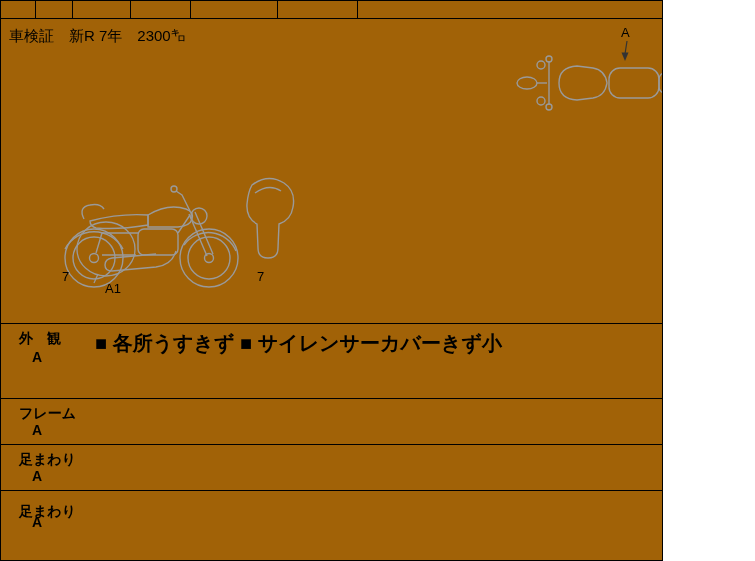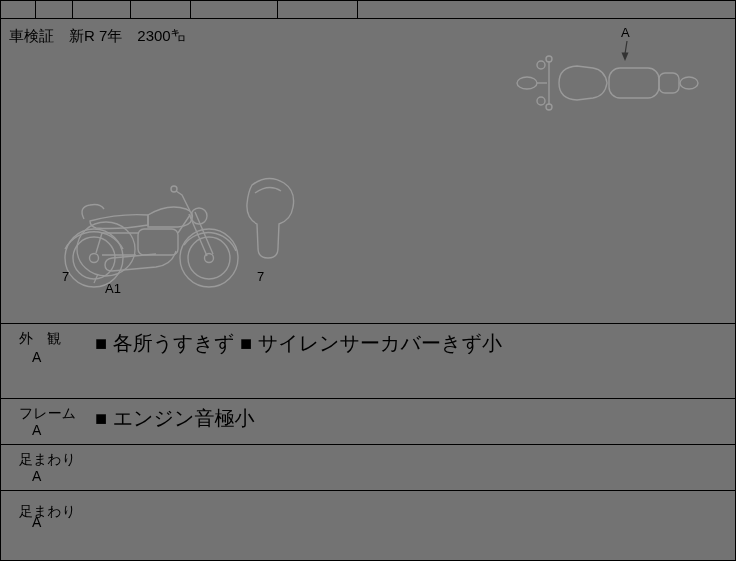--- a/index.html
+++ b/index.html
@@ -1,35 +1,35 @@
 <!DOCTYPE html>
 <html><head>
 <meta charset="utf-8">
 <style>
   html,body{margin:0;padding:0;background:#fff;}
   body{font-family:"Liberation Sans","DejaVu Sans",sans-serif;color:#000;}
   .page{
     position:relative;
-    width:736px;height:561px;
+    width:663px;height:561px;
     box-sizing:border-box;
     border:1px solid #000;
-    background:#737373;
+    background:#a16207;
     overflow:hidden;
   }
   
   .top-strip{position:absolute;top:0;left:0;right:0;height:17px;border-bottom:1px solid #000;}
   .top-strip .vline{position:absolute;top:0;height:17px;width:0;border-left:1px solid #000;}
 
   .header-line{position:absolute;left:8px;top:26px;font-size:15px;white-space:pre;}
 
   .diagram{position:absolute;}
   .diagram svg{display:block;}
   .dlabel{position:absolute;font-size:13px;color:#000;}
 
-  .rows{position:absolute;left:0;right:0;top:322px;}
+  .rows{position:absolute;left:0;right:0;top:322px;font-weight:bold;}
   .row{position:relative;box-sizing:border-box;border-top:1px solid #000;}
   .sec-name{position:absolute;left:18px;top:6px;font-size:14px;white-space:pre;}
   .sec-grade{position:absolute;left:31px;top:25px;font-size:14px;}
   .sec-comments{position:absolute;left:94px;top:6px;font-size:20px;white-space:pre;}
 </style>
 </head>
 <body>
 
 <div class="page">
 
@@ -112,21 +112,20 @@
 
     <div class="row" style="height:75px">
       <span class="sec-name">外　観</span>
       <span class="sec-grade">A</span>
       <span class="sec-comments">■ 各所うすきず ■ サイレンサーカバーきず小</span>
     </div>
 
     <div class="row" style="height:46px">
       <span class="sec-name">フレーム</span>
       <span class="sec-grade" style="top:23px">A</span>
-      <span class="sec-comments">■ エンジン音極小</span>
     </div>
 
     <div class="row" style="height:46px">
       <span class="sec-name">足まわり</span>
       <span class="sec-grade" style="top:23px">A</span>
     </div>
 
     <div class="row" style="height:70px">
       <span class="sec-name" style="top:12px">足まわり</span>
       <span class="sec-grade" style="top:23px">A</span>

